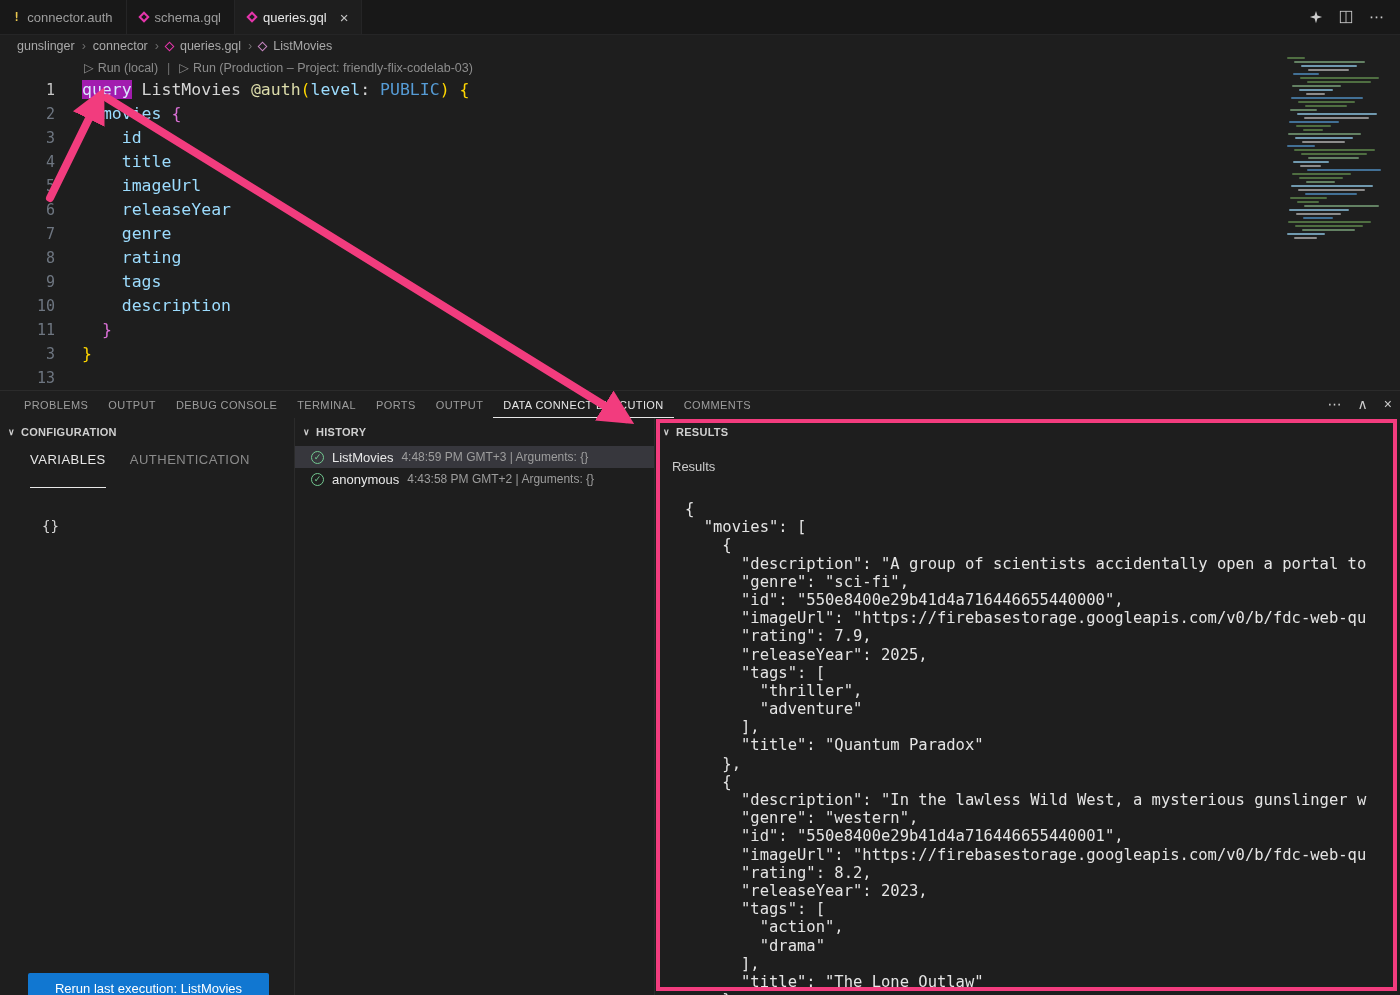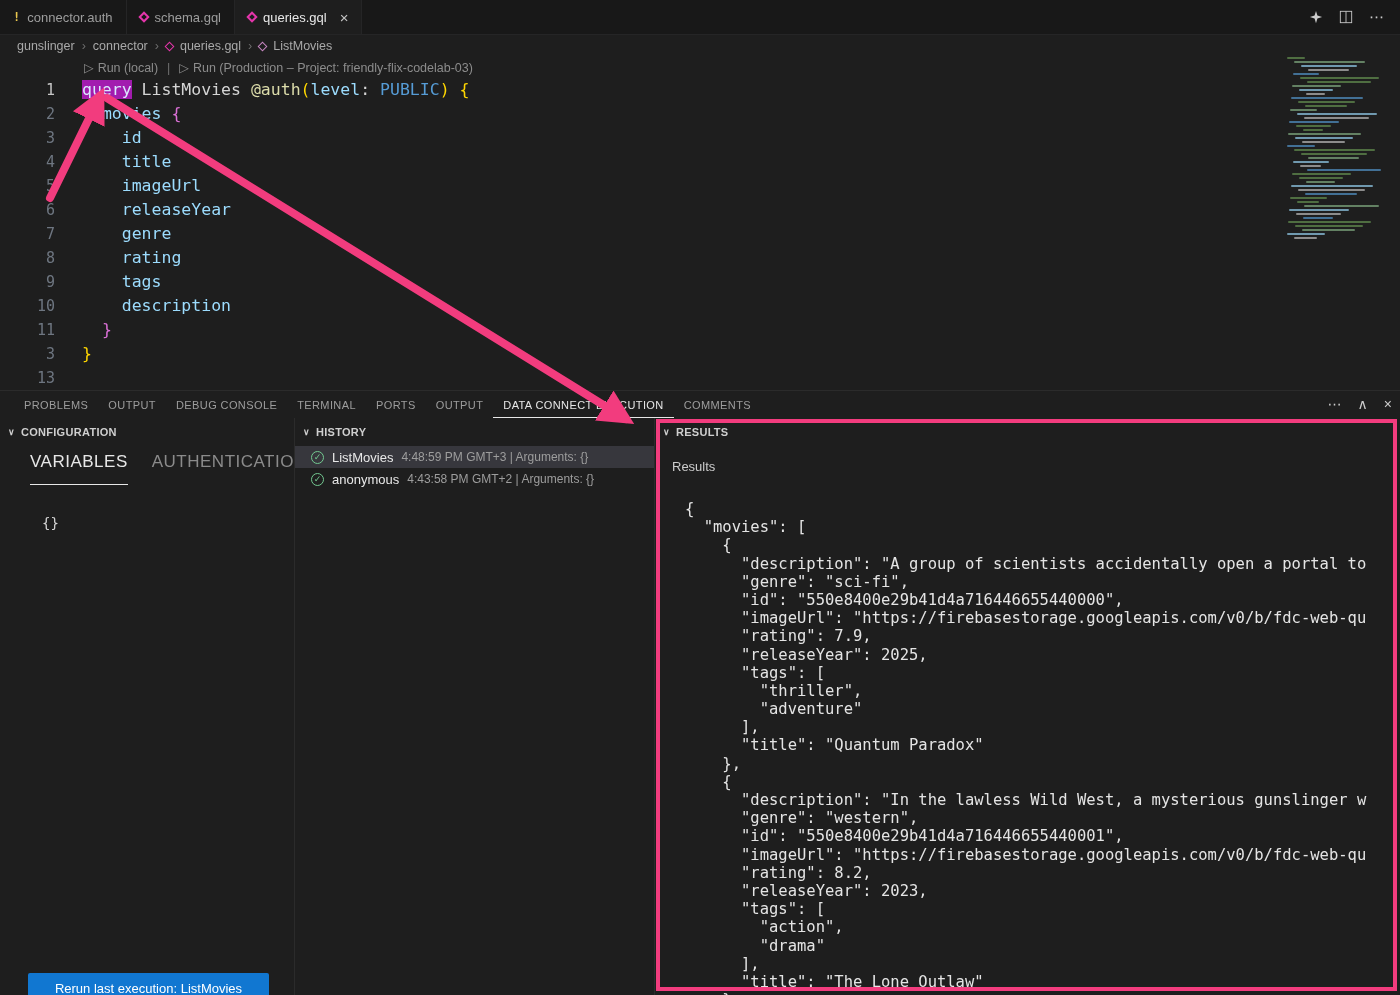--- a/index.html
+++ b/index.html
@@ -47,21 +47,21 @@
   .panel-actions span{cursor:pointer}
   .panel-body{position:absolute;left:0;top:27px;width:100%;height:578px}
   .col{position:absolute;top:0;height:100%}
   .col-config{left:0;width:295px;border-right:1px solid #2b2b2b}
   .col-history{left:295px;width:360px;border-right:1px solid #2b2b2b}
   .col-results{left:655px;width:745px}
   .sect-header{display:flex;align-items:center;gap:6px;height:22px;padding:0 8px;font-size:11px;font-weight:bold;letter-spacing:.3px;color:#cfcfcf;margin-top:3px;cursor:pointer}
   .chev{font-size:9px;color:#cfcfcf}
 
   .cfg-tabs{display:flex;gap:24px;padding:9px 0 0 30px}
-  .cfg-tab{font-size:17px;letter-spacing:.5px;color:#8b8b8b;padding-bottom:12px;cursor:pointer}
+  .cfg-tab{font-size:13px;letter-spacing:.5px;color:#8b8b8b;padding-bottom:20px;cursor:pointer}
   .cfg-tab.active{color:#e7e7e7;border-bottom:1px solid #e7e7e7}
   .vars-value{margin:30px 0 0 42px;font-family:"DejaVu Sans Mono",monospace;font-size:14px;color:#d4d4d4}
 
   .hist-rows{margin-top:3px}
   .hist-row{display:flex;align-items:center;gap:8px;height:22px;padding-left:16px;cursor:pointer}
   .hist-row.selected{background:#37373d}
   .pass-ic{width:13px;height:13px;border:1px solid #73c991;border-radius:50%;color:#73c991;font-size:9px;display:inline-flex;align-items:center;justify-content:center;flex:none}
   .hist-name{font-size:13px;color:#e8e8e8}
   .hist-meta{font-size:12px;color:#9d9d9d;white-space:nowrap}
 

